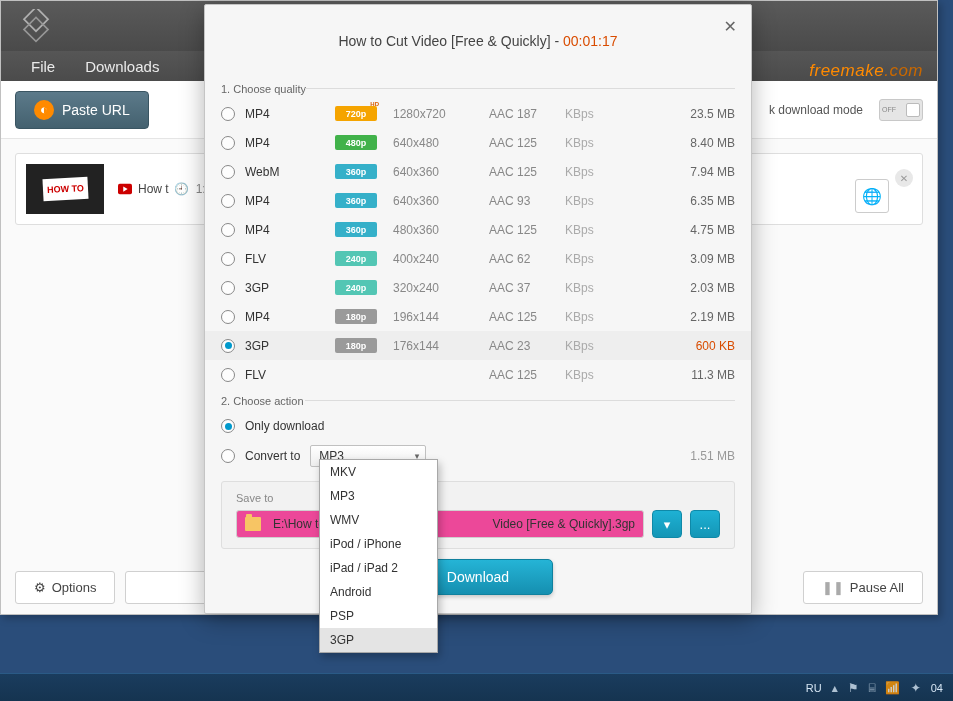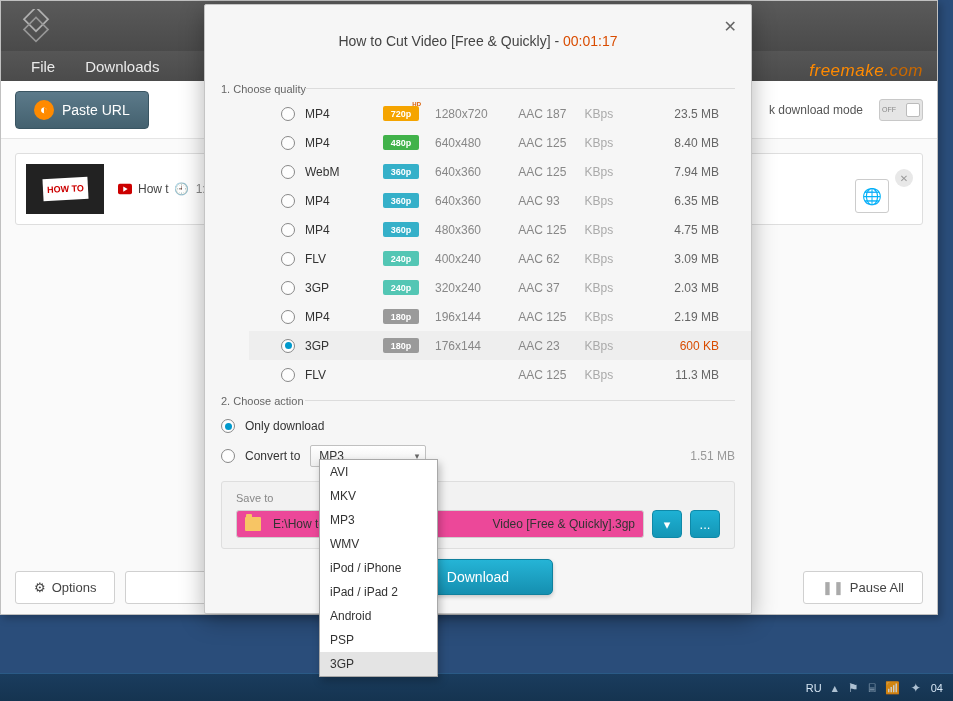--- a/index.html
+++ b/index.html
@@ -41,21 +41,21 @@
 
 
 .modal { position:absolute; top:4px; left:204px; width:548px; background:#f6f6f6; border:1px solid #c4c4c4; box-shadow:0 6px 24px rgba(0,0,0,0.3); z-index:10; border-radius:2px; }
 .modal-title { padding:28px 0; text-align:center; font-size:14px; color:#444; position:relative; }
 .modal-title .dur { color:#d94c00; }
 .modal-close { position:absolute; right:14px; top:12px; font-size:16px; color:#666; cursor:pointer; font-family:Arial; }
 .section-label { font-size:11px; color:#666; padding:6px 16px 4px; position:relative; }
 .section-label::after { content:""; position:absolute; left:100px; right:16px; top:50%; height:1px; background:#dcdcdc; }
 
 .quality-list { }
-.q-row { display:flex; align-items:center; height:29px; padding:0 32px; gap:10px; font-size:12px; color:#444; cursor:pointer;margin-left:44px; }
+.q-row { display:flex; align-items:center; height:29px; padding:0 16px; gap:10px; font-size:12px; color:#444; cursor:pointer; }
 .q-row.selected { background:#eeeeee; }
 .q-row .radio { width:14px; height:14px; border:1px solid #888; border-radius:50%; background:#fdfdfd; flex-shrink:0; display:flex; align-items:center; justify-content:center; }
 .q-row.selected .radio::after { content:""; width:7px; height:7px; background:#0099cc; border-radius:50%; display:block; }
 .q-row .fmt { width:64px; font-weight:500; color:#333; }
 .q-row .apple { color:#aaa; font-size:14px; width:16px; margin-left:-10px; }
 .q-row .badge { width:42px; height:15px; border-radius:2px; color:#fff; font-size:9px; font-weight:bold; display:flex; align-items:center; justify-content:center; margin-right:6px; position:relative; }
 .q-row .badge.b720 { background:#f5a400; }
 .q-row .badge.b720::after { content:"HD"; position:absolute; right:-2px; top:-5px; font-size:6px; color:#d95b00; }
 .q-row .badge.b480 { background:#41b24a; }
 .q-row .badge.b360 { background:#35b0c9; }
@@ -310,21 +310,20 @@
       <div class="sq-btn">
           <span>...</span>
         </div>
     </div>
   </div>
 
   <button class="dl-btn">Download</button>
 </div>
 
 <div class="dropdown" id="dropdown">
-    <div>AVI</div>
     <div>MKV</div>
     <div>MP3</div>
     <div>WMV</div>
     <div>iPod / iPhone</div>
     <div>iPad / iPad 2</div>
     <div>Android</div>
     <div>PSP</div>
     <div class="hl">3GP</div>
   </div>
 

